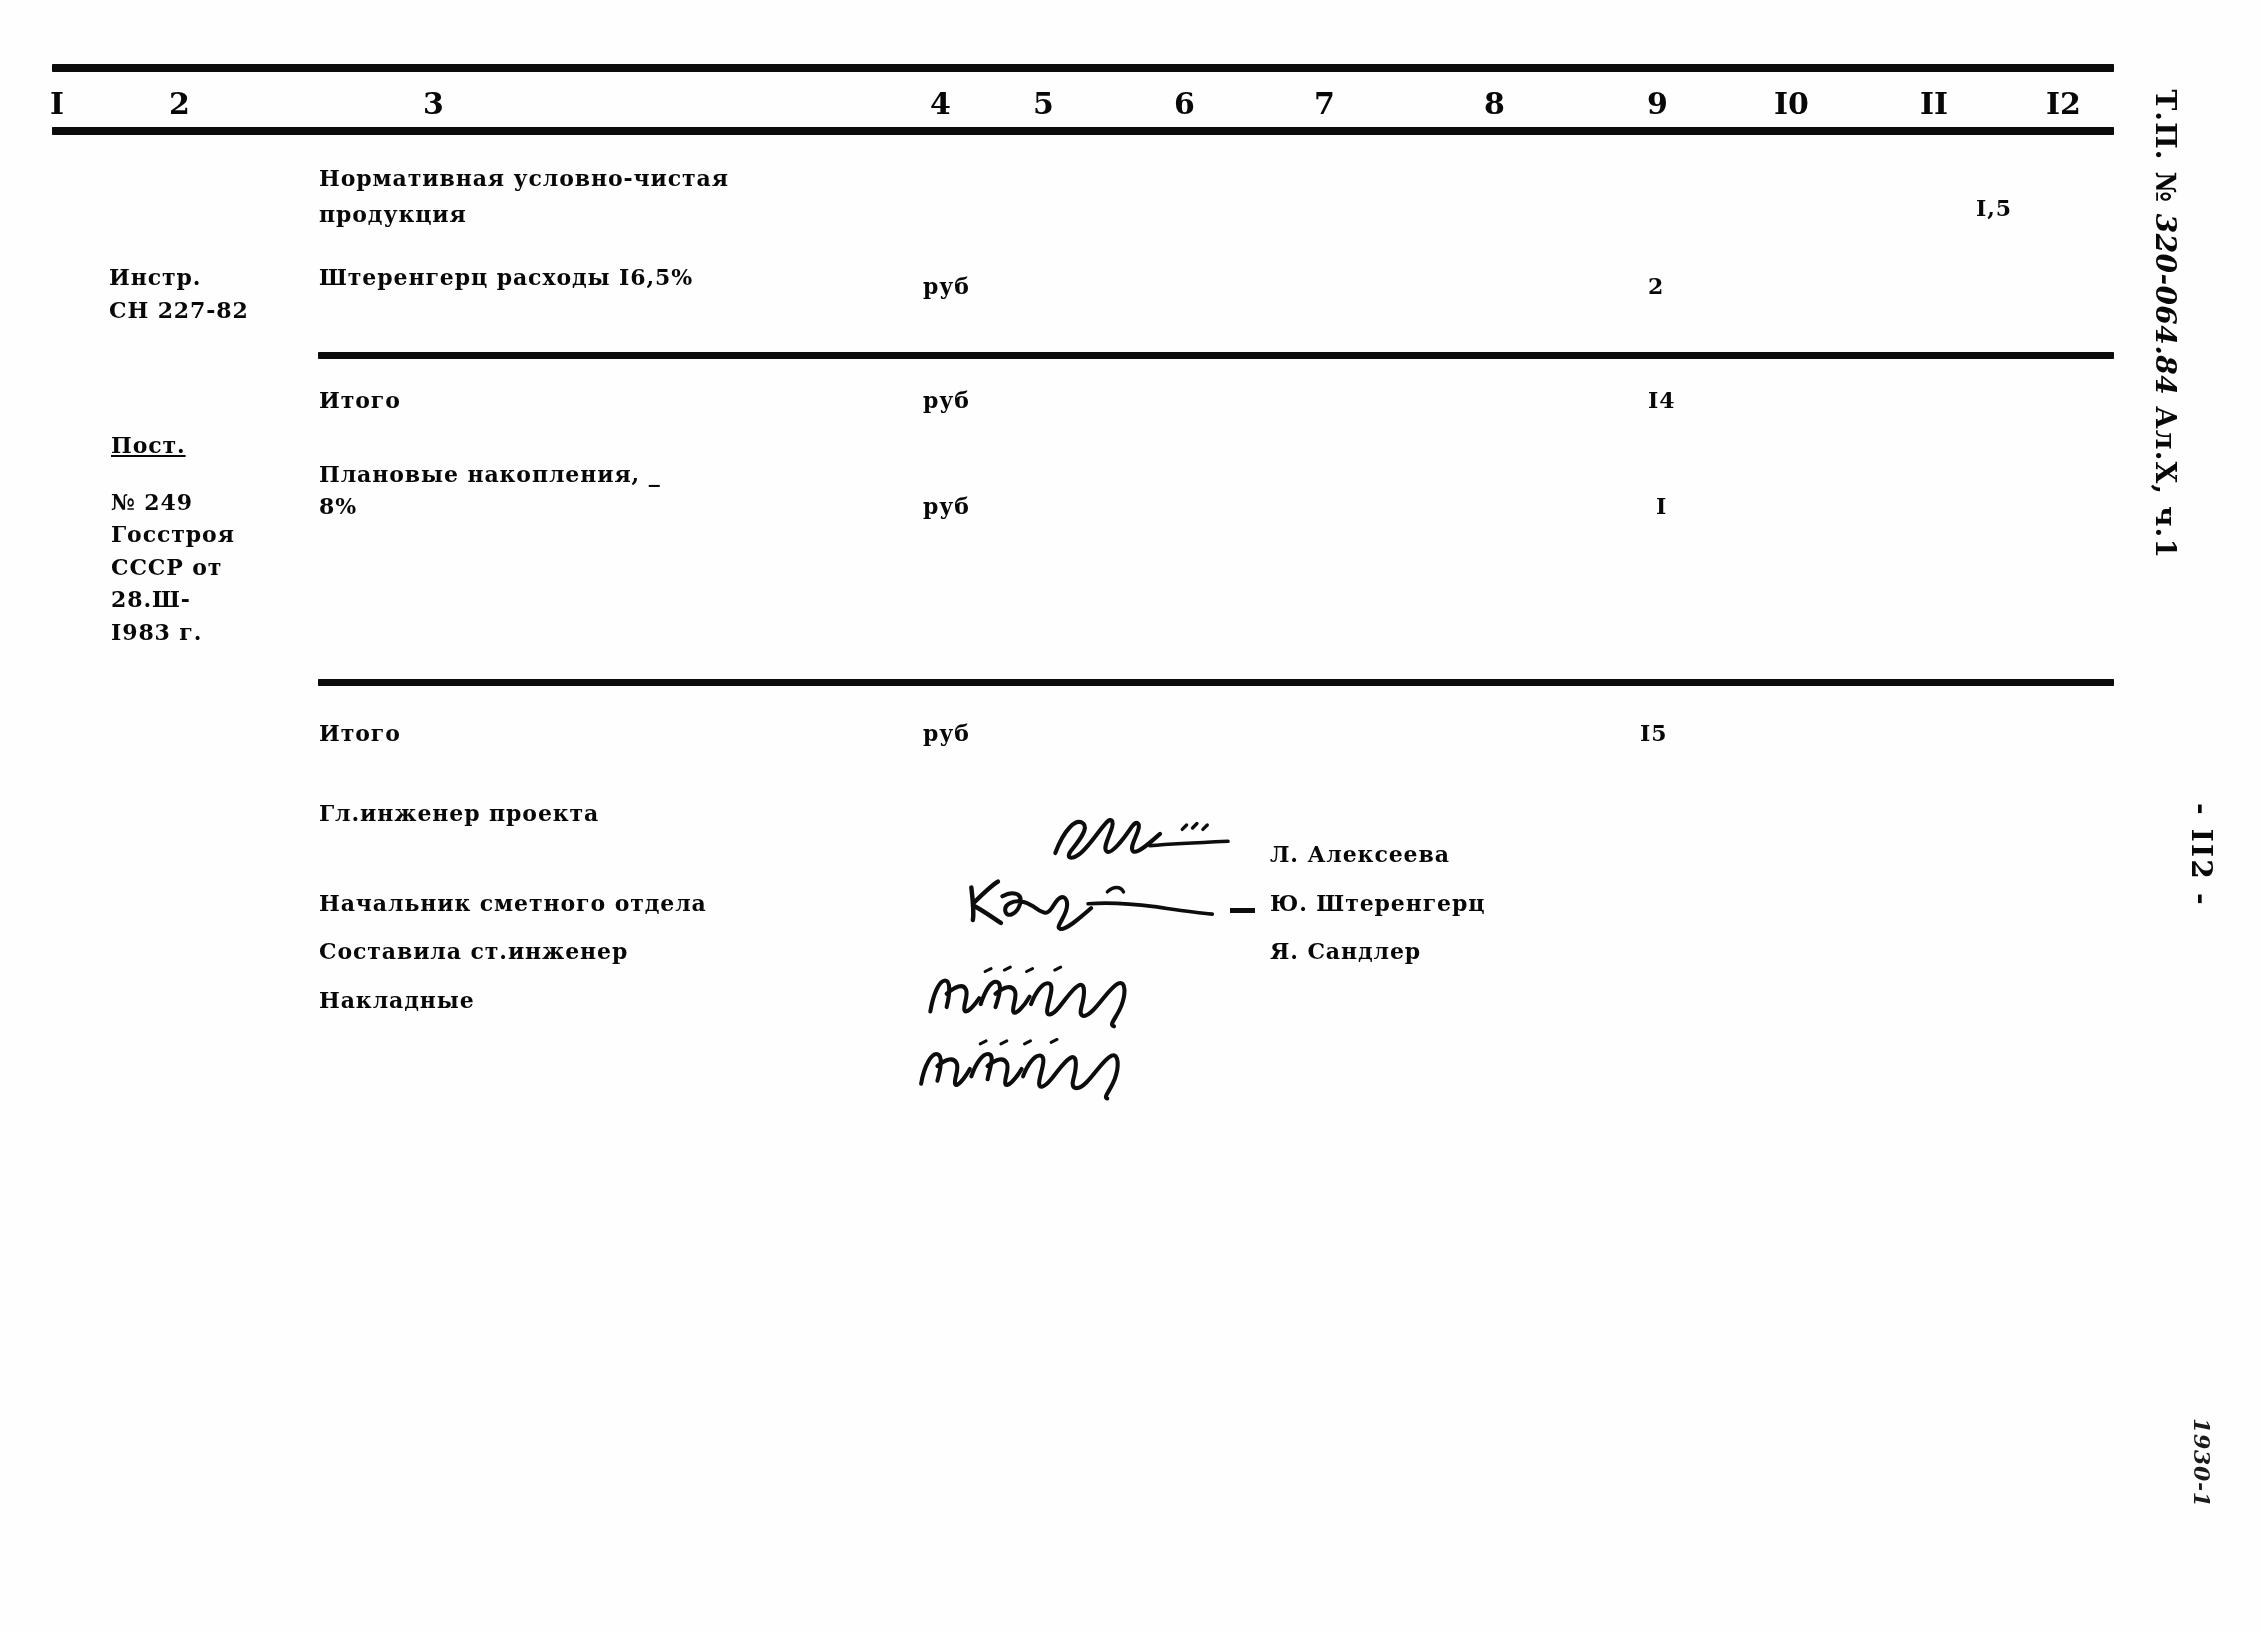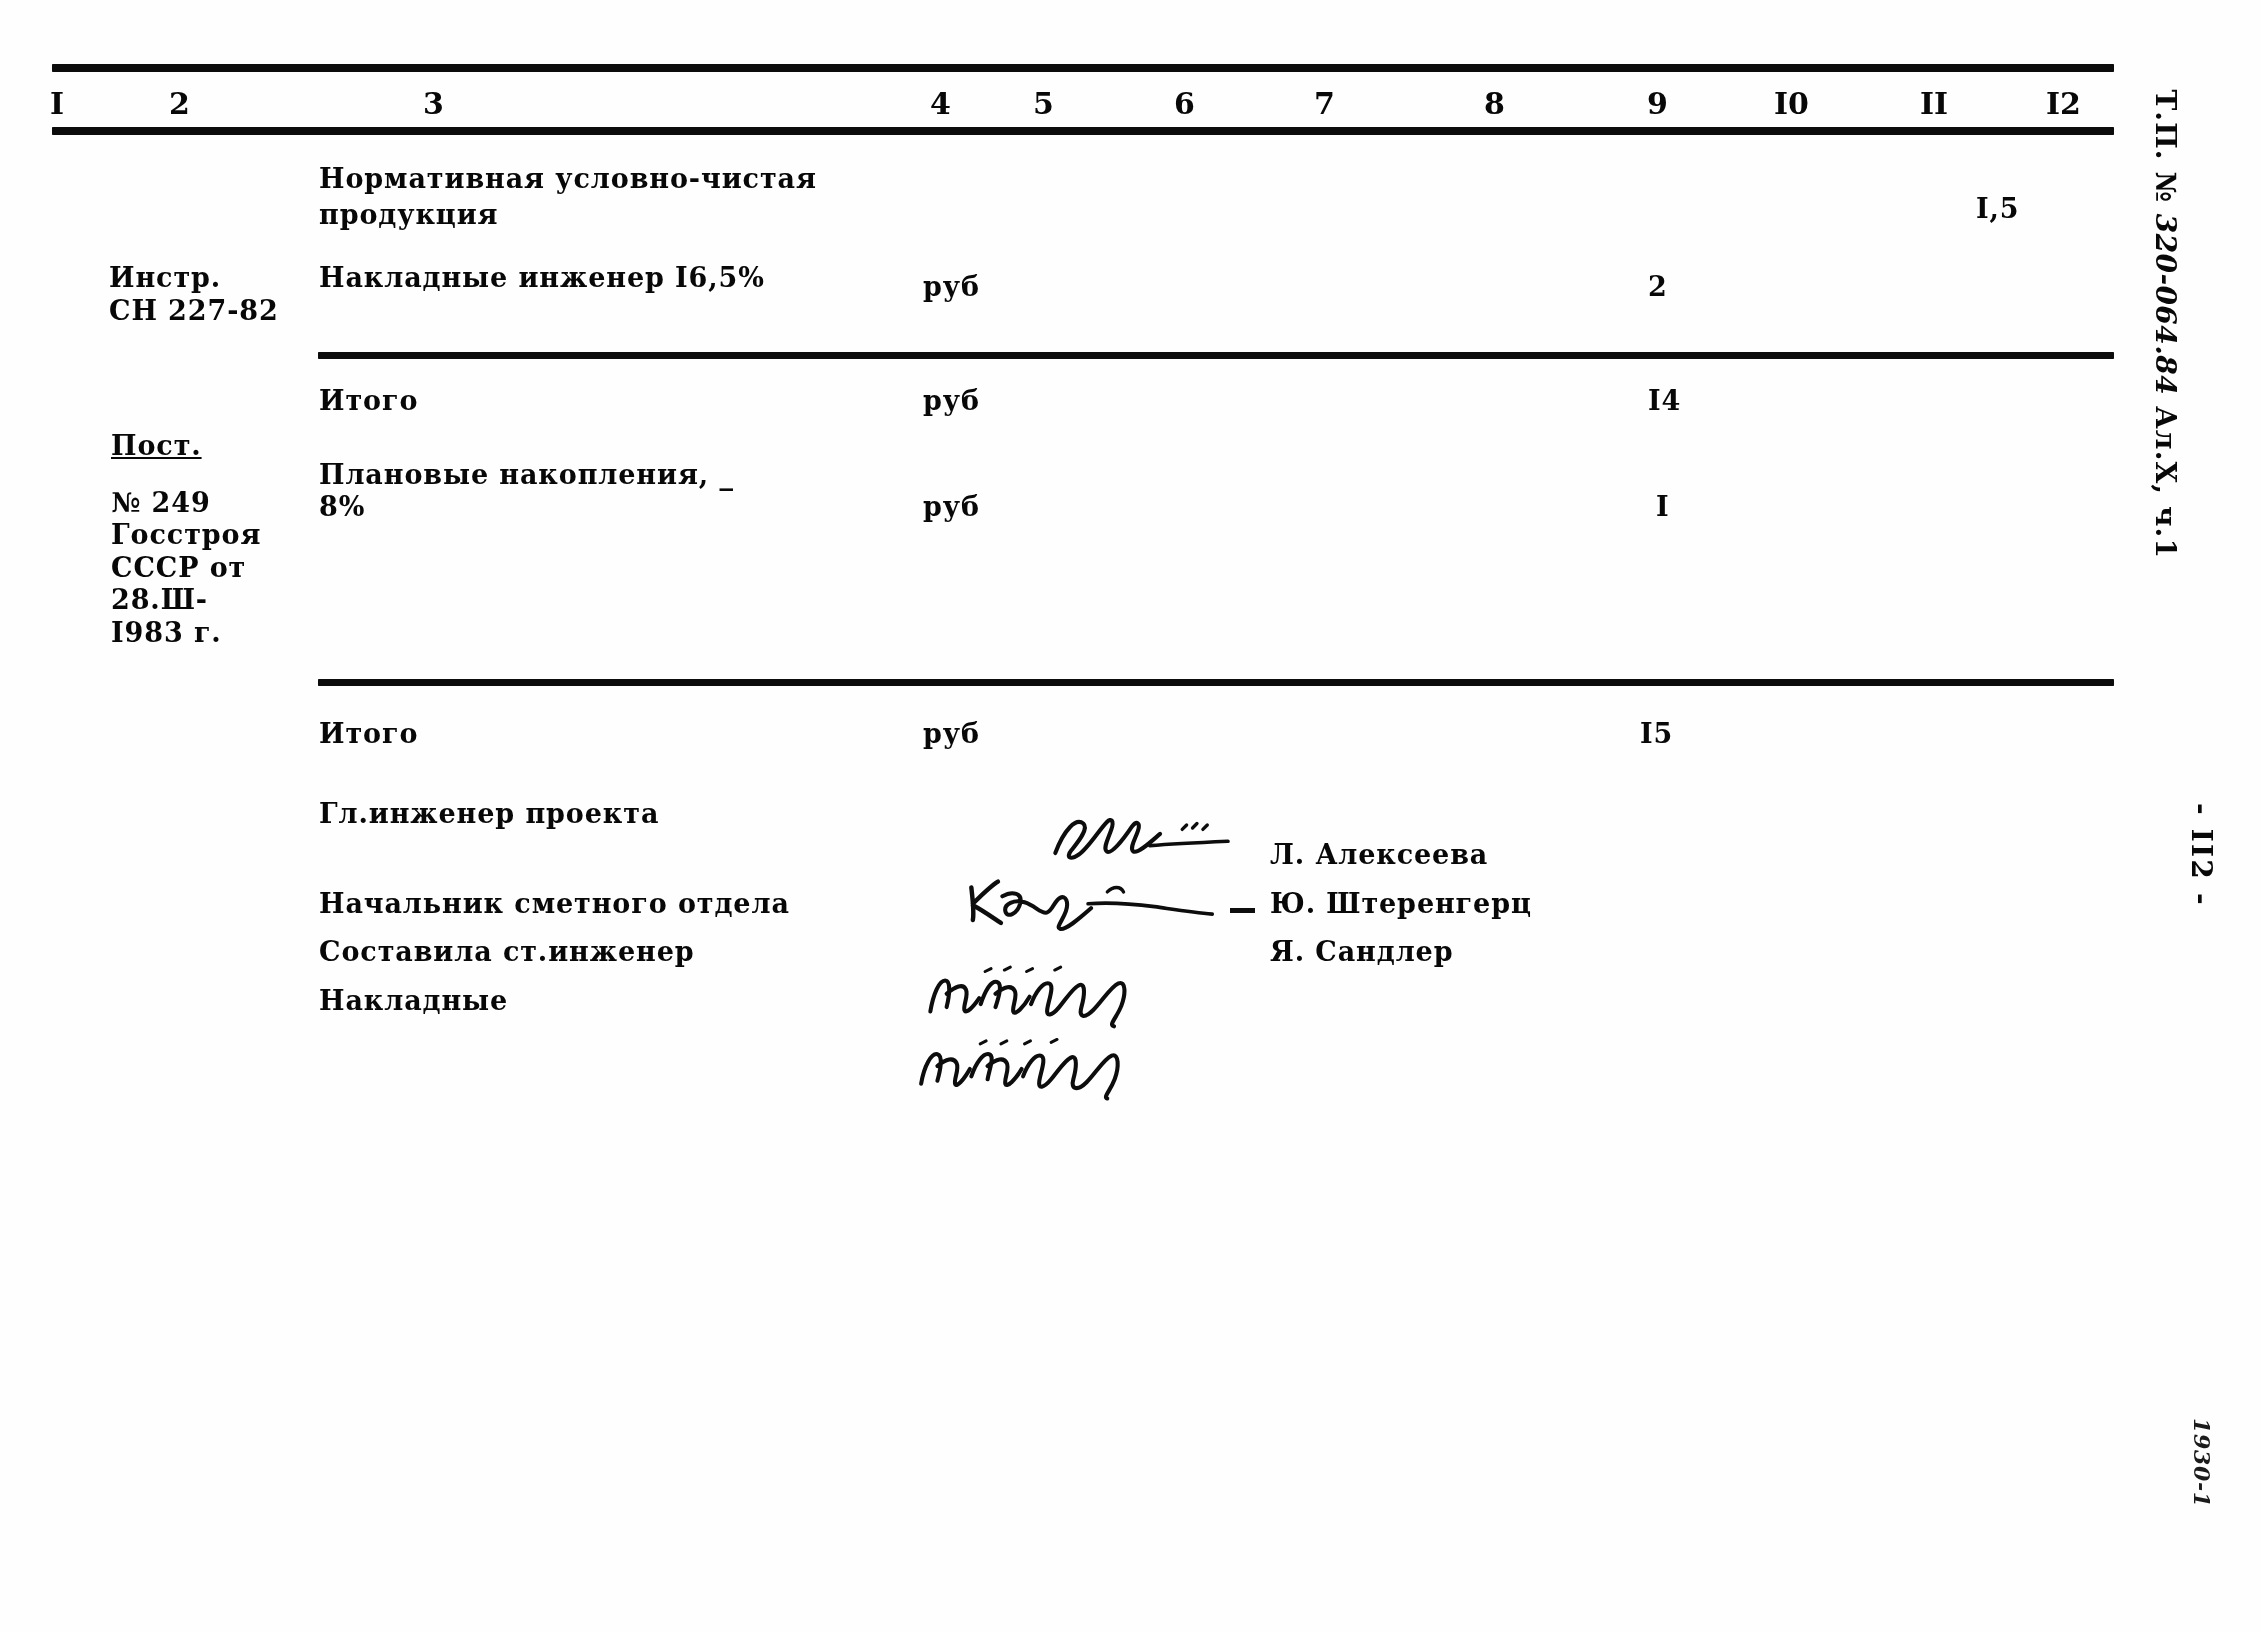--- a/index.html
+++ b/index.html
@@ -23,21 +23,21 @@
     width: 2261px;
     height: 1633px;
     background: #fefefe;
   }
 
   
   .tw {
     position: absolute;
     font-family: "DejaVu Serif", serif;
     font-weight: 700;
-    font-size: 27px;
+    font-size: 22px;
     line-height: 35px;
     letter-spacing: 0.9px;
     white-space: pre;
     color: #080808;
     -webkit-font-smoothing: none;
   }
 
   
   .rule {
     position: absolute;
@@ -126,21 +126,21 @@
 
   <div class="rule" style="left:52px; top:127px; width:2062px;"></div>
 
   <div class="tw" style="left:319px; top:161px;">Нормативная условно-чистая</div>
   <div class="tw" style="left:319px; top:197px;">продукция</div>
   <div class="tw" style="left:1976px; top:191px;">I,5</div>
 
   <div class="tw" style="left:109px; top:260px;">Инстр.</div>
   <div class="tw" style="left:109px; top:293px;">СН 227-82</div>
 
-  <div class="tw" style="left:319px; top:260px;">Накладные инженер I6,5%</div>
+  <div class="tw" style="left:319px; top:260px;">Штеренгерц расходы I6,5%</div>
   <div class="tw" style="left:923px; top:269px;">руб</div>
   <div class="tw" style="left:1648px; top:269px;">2</div>
 
   <div class="rule thin" style="left:318px; top:352px; width:1796px;"></div>
 
   <div class="tw" style="left:319px; top:383px;">Итого</div>
   <div class="tw" style="left:923px; top:383px;">руб</div>
   <div class="tw" style="left:1640px; top:383px;margin-left:8px;">I4</div>
 
   <div class="tw" style="left:111px; top:428px;text-decoration:underline;">Пост.</div>

